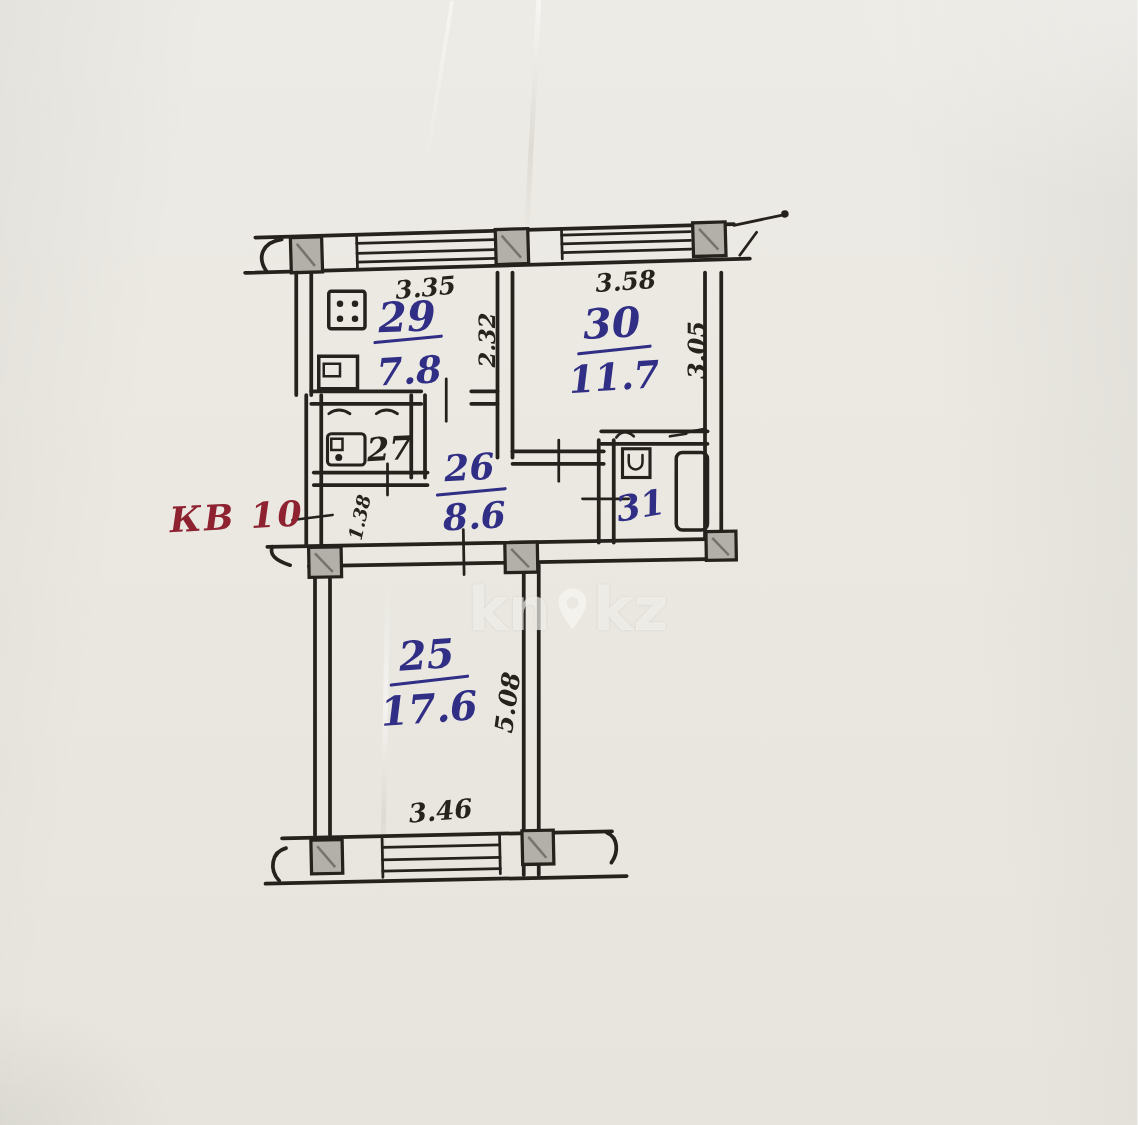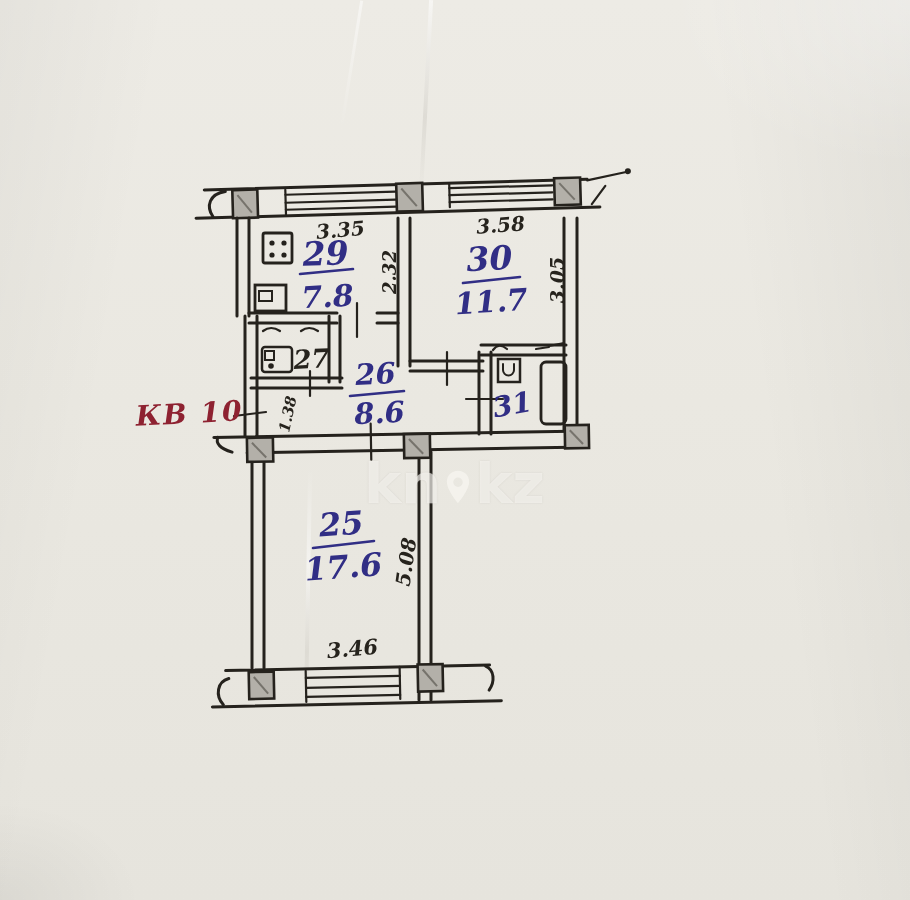--- a/index.html
+++ b/index.html
@@ -28,21 +28,21 @@
   .colshade{stroke:#76736c;stroke-width:2;}
   .fixture{stroke:#25221d;fill:none;stroke-linecap:round;}
   text{font-family:"DejaVu Serif",serif;font-style:italic;font-weight:bold;}
   .t-blue{fill:#312e85;}
   .t-black{fill:#26231d;}
   .t-red{fill:#8e2231;}
   .fracline{stroke:#312e85;stroke-width:2.6;stroke-linecap:round;}
   .watermark{
     position:absolute;left:322px;top:412px;width:265px;height:100px;
     display:flex;align-items:flex-end;justify-content:center;gap:3px;
-    font-family:"DejaVu Sans",sans-serif;font-weight:bold;font-size:56px;
+    font-family:"DejaVu Sans",sans-serif;font-weight:bold;font-size:48px;
     color:rgba(250,249,244,0.62);pointer-events:none;line-height:1;
     text-shadow:0 0 2px rgba(160,157,150,0.25);
   }
   .watermark .pin{margin:0 1px 7px 1px;}
 </style>
 </head>
 <body>
 
 <div class="crease c1"></div>
 <div class="crease c2"></div>

